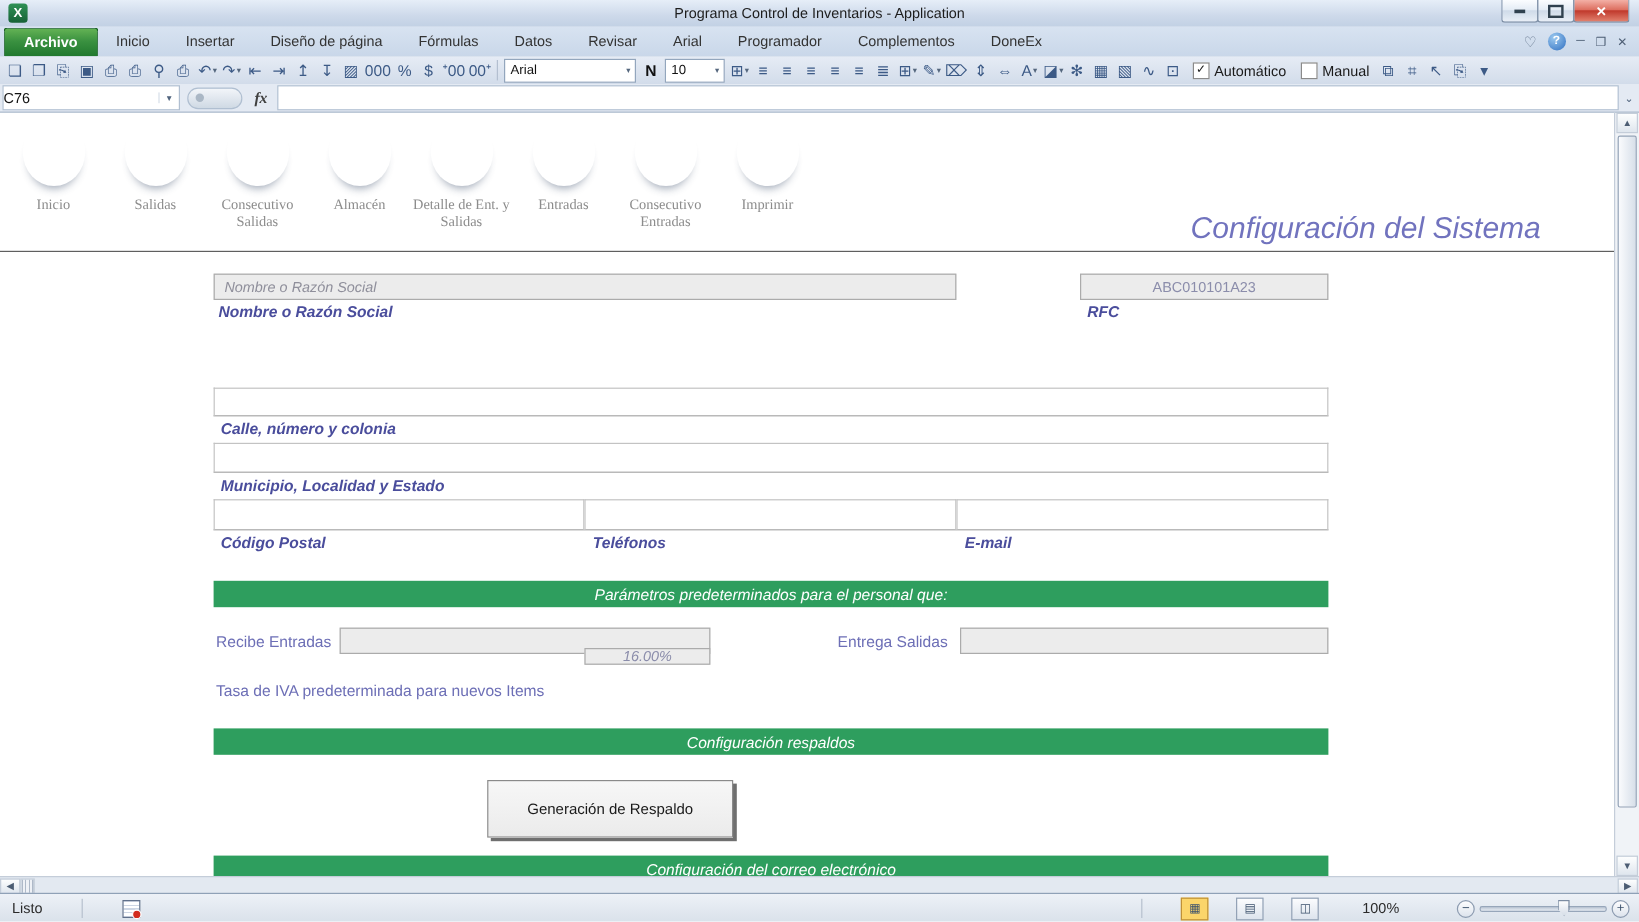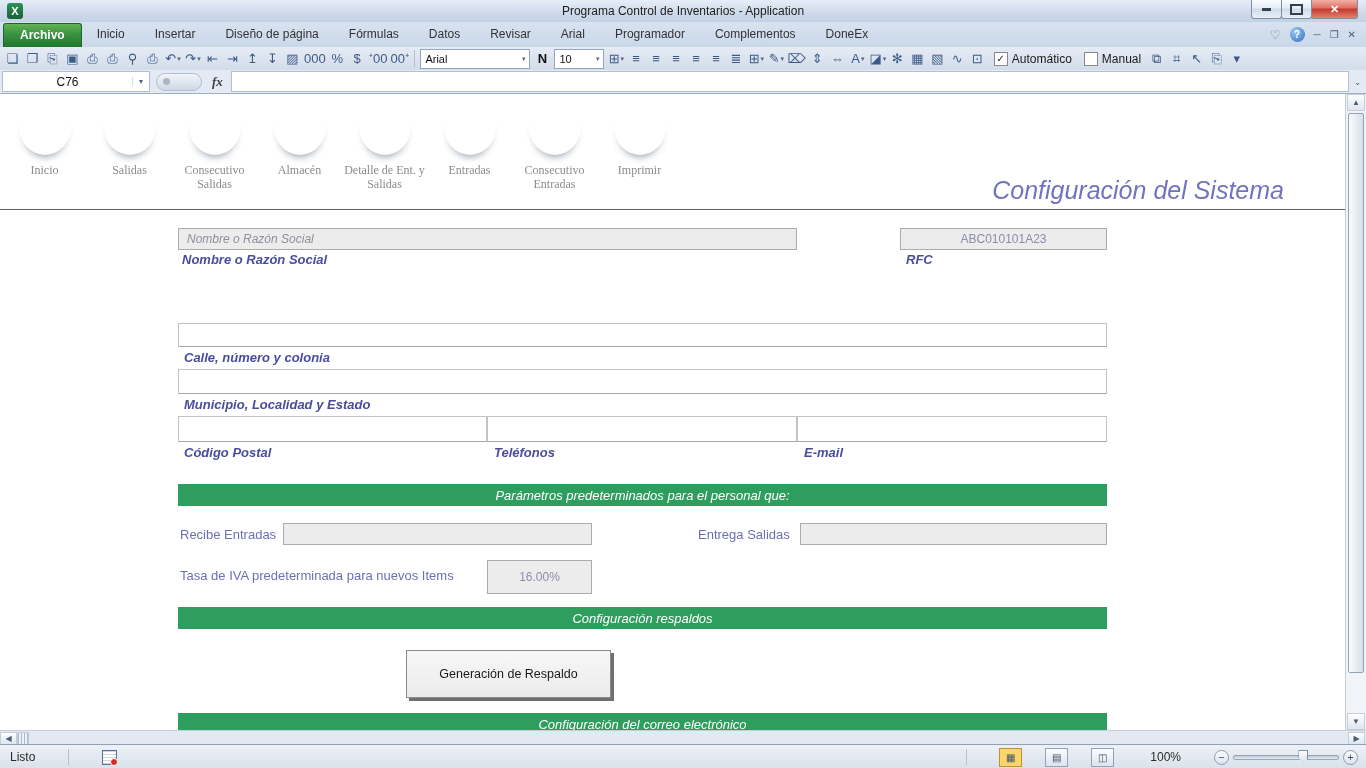--- a/index.html
+++ b/index.html
@@ -52,21 +52,21 @@
     font-weight:bold;font-size:13px;color:#111;}
   .chk{display:inline-flex;align-items:center;gap:4px;font-size:12px;color:#1a1a1a;margin:0 6px;flex:none;}
   .chk .box{width:12px;height:12px;background:#fff;border:1px solid #8a8a8a;font-size:10px;
     line-height:11px;text-align:center;color:#222;}
 
   
   .formulabar{position:absolute;top:70px;left:0;right:0;height:23px;background:#e4eaf3;
     border-bottom:1px solid #9fb0c4;display:flex;align-items:center;}
   .namebox{width:146px;height:19px;margin-left:2px;background:#fff;border:1px solid #b0bfd1;
     display:flex;align-items:center;}
-  .namebox .cr{flex:1;text-align:center;font-size:12px;color:#111;}
+  .namebox .cr{flex:1;font-size:12px;color:#111;}
   .nb-dd{width:16px;font-size:8px;color:#50647e;text-align:center;border-left:1px solid #d6dee8;}
   .fx-pill{width:44px;height:16px;margin-left:6px;border-radius:9px;border:1px solid #b0bfd1;
     background:linear-gradient(#f2f5f9,#cfd9e4);display:flex;align-items:center;}
   .pill-dot{width:7px;height:7px;border-radius:50%;background:#aab7c5;margin-left:6px;}
   .fx{font-family:"Liberation Serif",serif;font-style:italic;font-weight:bold;font-size:13px;
     color:#404040;margin:0 8px 0 10px;}
   .fbar{flex:1;height:19px;background:#fff;border:1px solid #b0bfd1;}
   .fb-exp{width:17px;text-align:center;font-size:9px;color:#50647e;}
 
   
@@ -119,21 +119,21 @@
   .st-ready{margin-left:10px;}
   .st-sep{width:1px;height:16px;background:#b6c0ce;margin:0 9px;}
   .macro-icon{width:13px;height:13px;background:#fff;border:1px solid #60708a;position:relative;
     background-image:repeating-linear-gradient(#cdd6e4 0 1px,transparent 1px 3px);}
   .macro-icon::after{content:"";position:absolute;right:-2px;bottom:-2px;width:6px;height:6px;
     border-radius:50%;background:#d22c1e;border:1px solid #fff;}
   .st-spacer{flex:1;}
   .vb{width:21px;height:17px;margin-left:-1px;border:1px solid #93a2b6;display:flex;align-items:center;
     justify-content:center;font-size:10px;color:#3e536d;background:linear-gradient(#fbfcfe,#dde4ed);}
   .vb.active{background:#fbd56a;border-color:#c09137;}
-  .zoomtxt{margin:0 9px 0 12px;}
+  .zoomtxt{margin:0 24px 0 12px;}
   .zoomslider{display:flex;align-items:center;margin-right:8px;}
   .zs-btn{width:15px;height:15px;border-radius:50%;border:1px solid #8c9bb0;box-sizing:border-box;
     background:linear-gradient(#fdfdfe,#dde4ed);color:#3e536d;font-size:11px;line-height:12px;text-align:center;}
   .zs-track{width:104px;height:3px;margin:0 4px;background:linear-gradient(#bcc6d4,#e8edf3);
     border:1px solid #97a6ba;border-radius:2px;position:relative;}
   .zs-thumb{position:absolute;top:-6px;left:62%;width:10px;height:14px;background:linear-gradient(#fdfdfe,#d5dde7);
     border:1px solid #7c8ca2;box-sizing:border-box;clip-path:polygon(0 0,100% 0,100% 60%,50% 100%,0 60%);}
 </style>
 </head>
 <body>
@@ -428,21 +428,21 @@
     <div class="lbl b" style="left:184px;top:351px;">Código Postal</div>
     <div class="lbl b" style="left:494px;top:351px;">Teléfonos</div>
     <div class="lbl b" style="left:804px;top:351px;">E-mail</div>
 
     <div class="gbar" style="top:390px;">Parámetros predeterminados para el personal que:</div>
     <div class="lbl r" style="left:180px;top:433px;">Recibe Entradas</div>
     <div class="inp gray" style="left:283px;top:429px;width:309px;height:22px;"></div>
     <div class="lbl r" style="left:698px;top:433px;">Entrega Salidas</div>
     <div class="inp gray" style="left:800px;top:429px;width:307px;height:22px;"></div>
     <div class="lbl r" style="left:180px;top:474px;">Tasa de IVA predeterminada para nuevos Items</div>
-    <div class="inp gray" style="left:487px;top:466px;width:105px;height:34px;">
+    <div class="inp gray" style="left:487px;top:446px;width:105px;height:14px;font-style:italic;">
       <span class="val">16.00%</span>
     </div>
 
     <div class="gbar" style="top:513px;">Configuración respaldos</div>
     <button class="wbtn" style="left:386px;top:556px;width:205px;height:48px;">Generación  de Respaldo</button>
 
     <div class="gbar" style="top:619px;">Configuración del correo electrónico</div>
   </div>
 
   <div class="vscroll">

